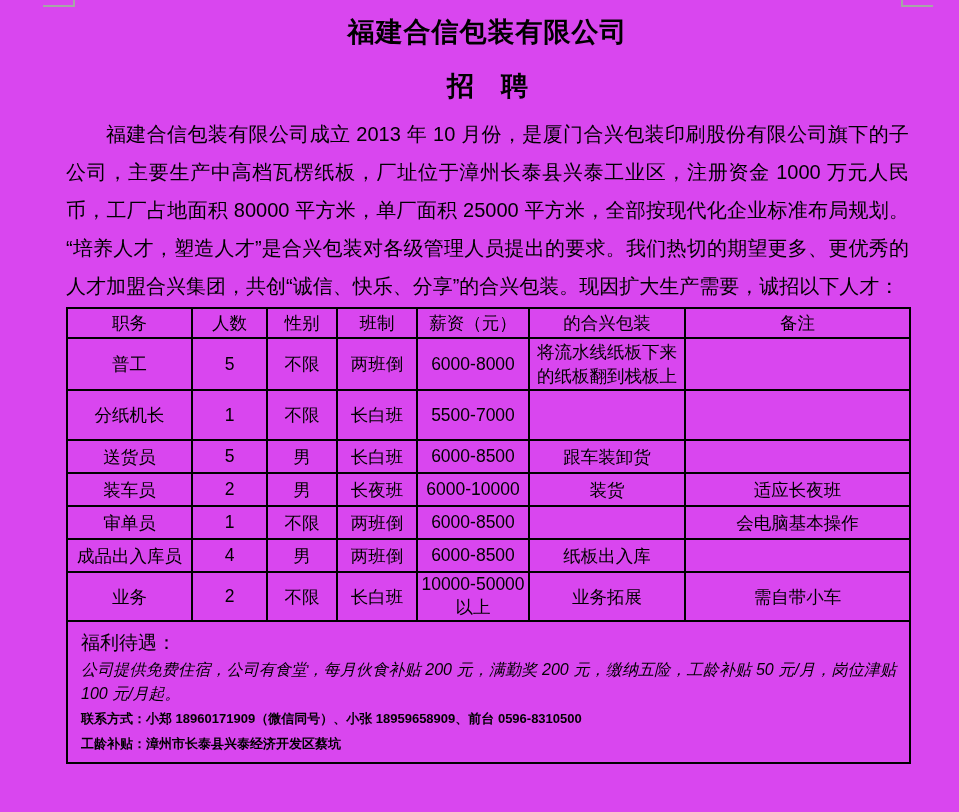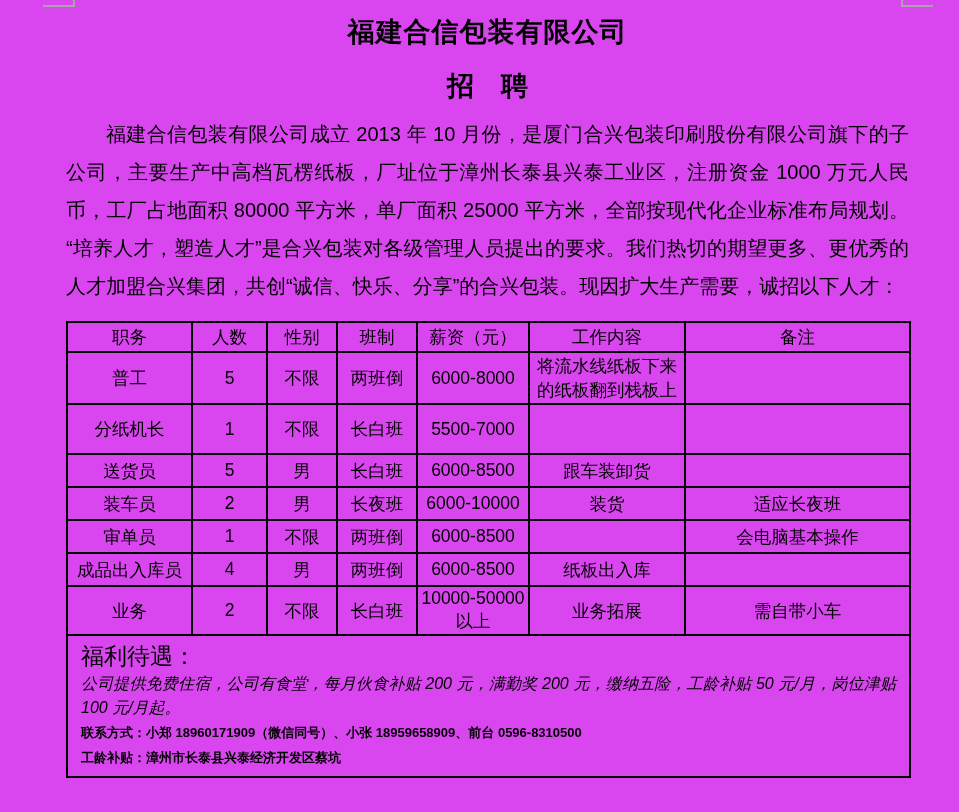--- a/index.html
+++ b/index.html
@@ -58,21 +58,21 @@
   }
   .intro {
     margin: 11px 0 0 0;
     font-size: 20px;
     line-height: 38px;
     text-align: justify;
     text-justify: inter-ideograph;
     text-indent: 2em;
   }
   table.jobs {
-    margin-top: 16px;
+    margin-top: 2px;
     width: 843px;
     border-collapse: collapse;
     table-layout: fixed;
     padding-left: 36px;
   }
   table.jobs th, table.jobs td {
     border: 2px solid #000000;
     text-align: center;
     vertical-align: middle;
     font-size: 17.5px;
@@ -89,23 +89,22 @@
   table.jobs tbody tr:nth-child(5),
   table.jobs tbody tr:nth-child(6),
   table.jobs tbody tr:nth-child(7) { height: 33px; }
   table.jobs tbody tr:nth-child(8) { height: 53px; }
   table.jobs tfoot td {
     text-align: left;
     vertical-align: top;
     padding: 6px 13px 6px 13px;
   }
   .welfare-title {
-    font-size: 23px;
+    font-size: 19px;
     line-height: 30px;
-    font-family: Liberation Serif, serif;
   }
   .welfare-text {
     font-size: 16px;
     line-height: 24px;
     text-align: justify;
     text-justify: inter-ideograph;
     font-style: italic;
   }
   .contact-line, .address-line {
     font-size: 13px;
@@ -135,21 +134,21 @@
         <col style="width:156px">
         <col style="width:225px">
       </colgroup>
       <thead>
         <tr>
             <th>职务</th>
             <th>人数</th>
             <th>性别</th>
             <th>班制</th>
             <th>薪资（元）</th>
-            <th>工作内容</th>
+            <th>的合兴包装</th>
             <th>备注</th>
           </tr>
       </thead>
       <tbody>
           <tr>
             <td>普工</td>
             <td>5</td>
             <td>不限</td>
             <td>两班倒</td>
             <td>6000-8000</td>

